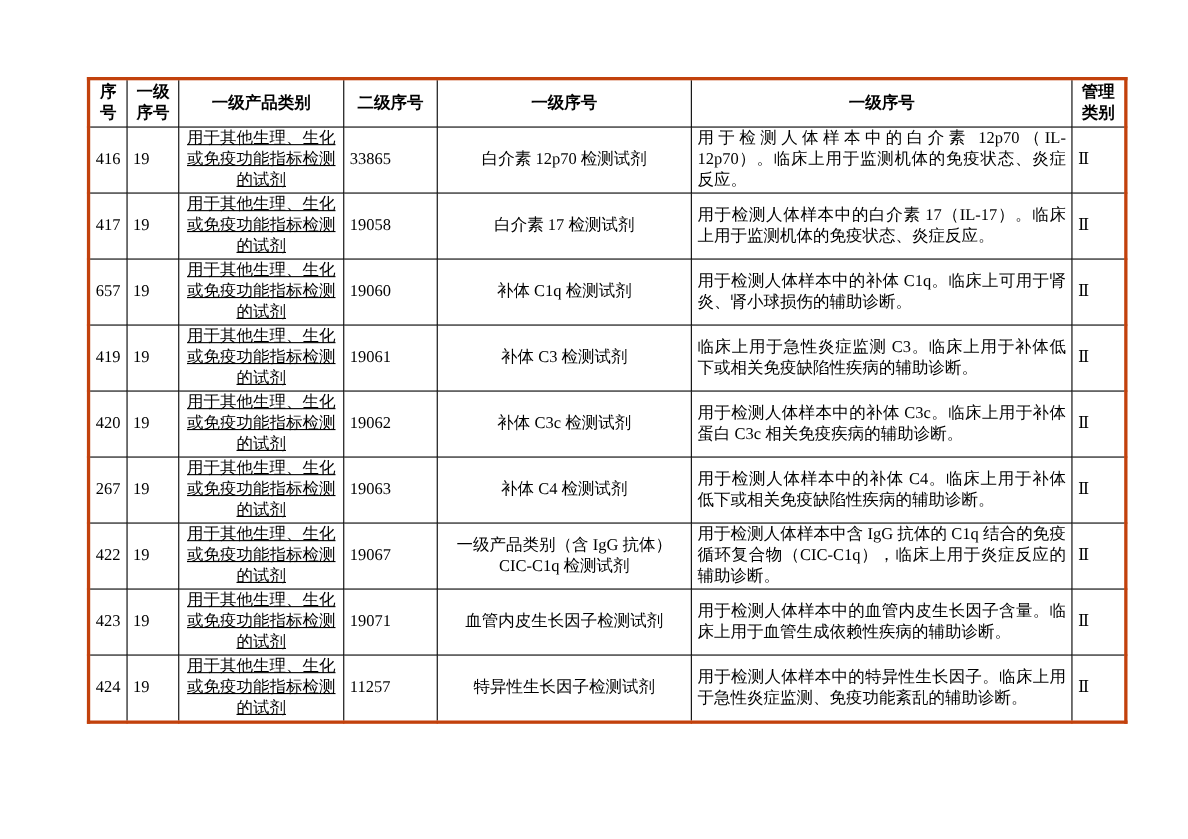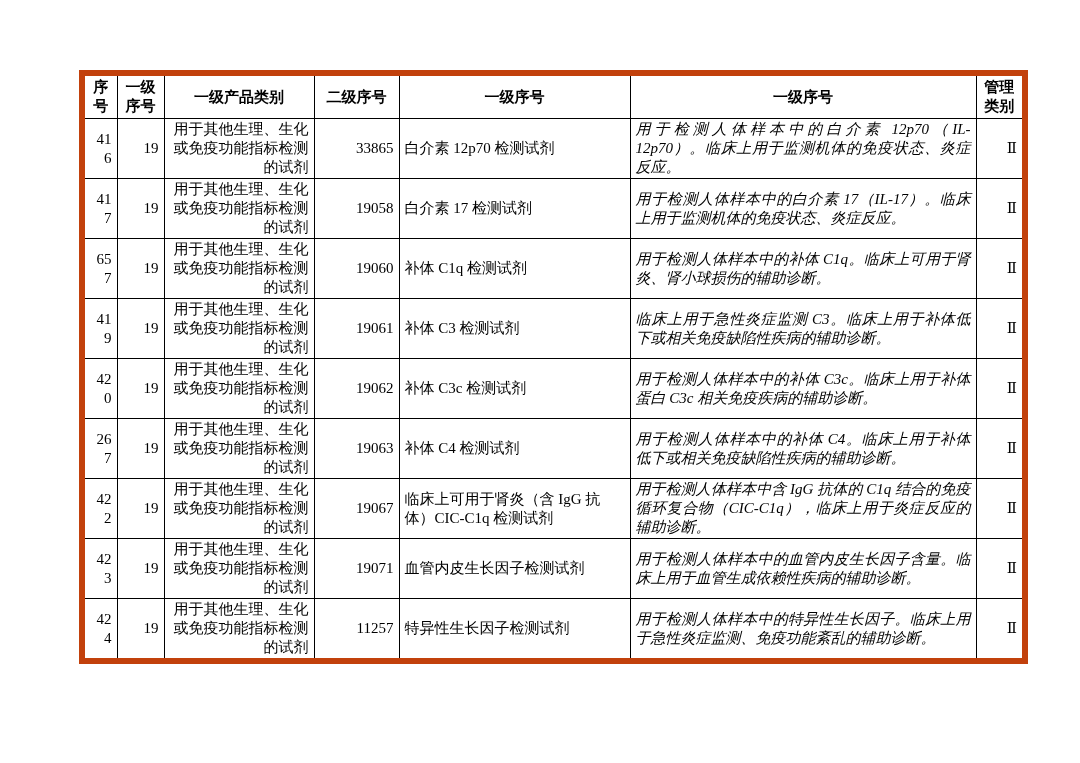--- a/index.html
+++ b/index.html
@@ -15,21 +15,21 @@
     font-family: "Liberation Serif", "DejaVu Serif", serif;
     color: #000000;
   }
   table.catalog {
     position: absolute;
     left: 79px;
     top: 70px;
     width: 943px;
     border-collapse: collapse;
     table-layout: fixed;
-    border: 6px solid #c2410c;
+    border: 3px solid #c2410c;
   }
   table.catalog th,
   table.catalog td {
     border: 1px solid #000000;
     font-size: 15px;
     line-height: 19px;
     color: #000000;
     vertical-align: middle;
     padding: 1px 5px;
     overflow: hidden;
@@ -38,32 +38,32 @@
   table.catalog th {
     font-weight: bold;
     text-align: center;
     height: 40px;
     padding: 1px 2px;
   }
   table.catalog td {
     height: 56px;
   }
   td.center {
-    text-align: right;
+    text-align: left;
     padding: 1px 2px;
   }
   td.cat {
-    text-align: right;
+    text-align: center;
+    text-decoration: underline;
   }
   td.prod {
-    text-align: left;
+    text-align: center;
   }
   td.use {
     text-align: justify;
-    font-style: italic;
   }
   
   col.c-no    { width: 35px; }
   col.c-l1no  { width: 47px; }
   col.c-cat   { width: 150px; }
   col.c-l2no  { width: 85px; }
   col.c-prod  { width: 231px; }
   col.c-use   { width: 346px; }
   col.c-class { width: 49px; }
 </style>
@@ -145,21 +145,21 @@
         <td class="center">19063</td>
         <td class="prod">补体 C4 检测试剂</td>
         <td class="use">用于检测人体样本中的补体 C4。临床上用于补体低下或相关免疫缺陷性疾病的辅助诊断。</td>
         <td class="center">Ⅱ</td>
       </tr>
       <tr>
         <td class="center">422</td>
         <td class="center">19</td>
         <td class="cat">用于其他生理、生化或免疫功能指标检测的试剂</td>
         <td class="center">19067</td>
-        <td class="prod">临床上可用于肾炎（含 IgG 抗体）CIC-C1q 检测试剂</td>
+        <td class="prod">一级产品类别（含 IgG 抗体）CIC-C1q 检测试剂</td>
         <td class="use">用于检测人体样本中含 IgG 抗体的 C1q 结合的免疫循环复合物（CIC-C1q），临床上用于炎症反应的辅助诊断。</td>
         <td class="center">Ⅱ</td>
       </tr>
       <tr>
         <td class="center">423</td>
         <td class="center">19</td>
         <td class="cat">用于其他生理、生化或免疫功能指标检测的试剂</td>
         <td class="center">19071</td>
         <td class="prod">血管内皮生长因子检测试剂</td>
         <td class="use">用于检测人体样本中的血管内皮生长因子含量。临床上用于血管生成依赖性疾病的辅助诊断。</td>

